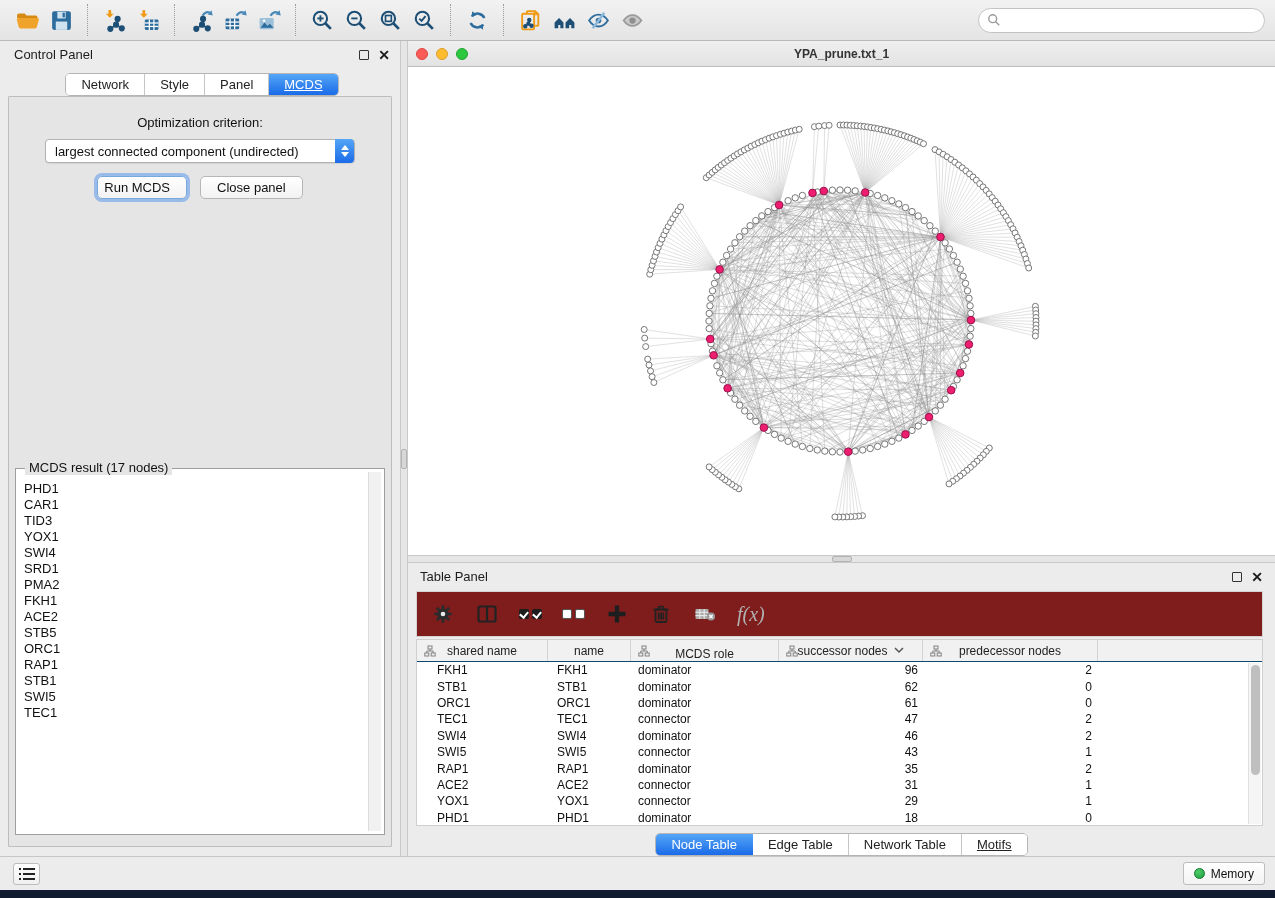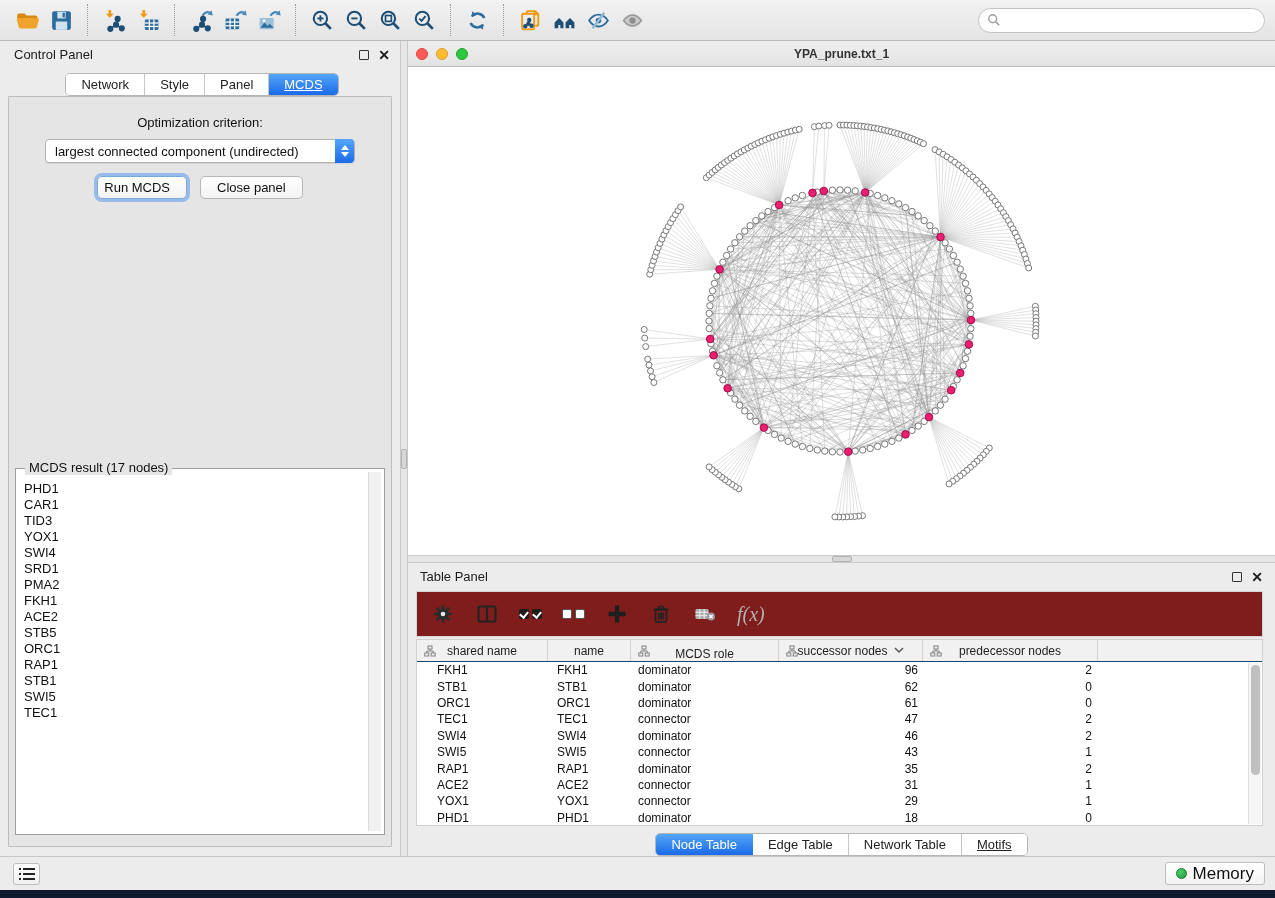--- a/index.html
+++ b/index.html
@@ -89,21 +89,21 @@
   .tcell{font-size:12px;color:#111;overflow:hidden;white-space:nowrap;}
   .tcell:nth-child(1){width:131px;padding-left:20px;} .tcell:nth-child(2){width:83px;padding-left:9px;}
   .tcell:nth-child(3){width:148px;padding-left:7px;}
   .tcell:nth-child(4){width:144px;text-align:right;padding-right:5px;} .tcell:nth-child(5){width:175px;text-align:right;padding-right:6px;}
   .tscroll{position:absolute;top:23px;bottom:1px;right:1px;width:13px;background:#f5f5f5;border-left:1px solid #e0e0e0;}
   .tthumb{position:absolute;top:2px;left:1.5px;width:9px;height:110px;background:#bfbfbf;border-radius:5px;}
   .tp-tabs{position:absolute;top:270px;left:0;right:0;display:flex;justify-content:center;}
   
   .statusbar{position:absolute;left:0;right:0;bottom:8px;height:34px;background:#ececec;border-top:1px solid #c6c6c6;}
   .listbtn{position:absolute;left:13px;top:6px;width:27px;height:22px;background:linear-gradient(#fdfdfd,#f0f0f0);border:1px solid #bdbdbd;border-radius:3px;display:flex;align-items:center;justify-content:center;}
-  .membtn{position:absolute;right:10px;top:5px;height:23px;padding:0 10px;background:linear-gradient(#ffffff,#f3f3f3);border:1px solid #bdbdbd;border-radius:3px;display:flex;align-items:center;gap:6px;font-size:17px;color:#111;}
+  .membtn{position:absolute;right:10px;top:5px;height:23px;padding:0 10px;background:linear-gradient(#ffffff,#f3f3f3);border:1px solid #bdbdbd;border-radius:3px;display:flex;align-items:center;gap:6px;font-size:12px;color:#111;}
   .greendot{width:11px;height:11px;border-radius:50%;background:radial-gradient(circle at 35% 30%,#4fce6a,var(--green,#1f9c3e));border:1px solid #157a2d;}
 </style>
 </head>
 <body>
 
 <div class="screen">
 
   <div class="toolbar">
     <span class="tbtn">
       <svg viewBox="0 0 24 24">

